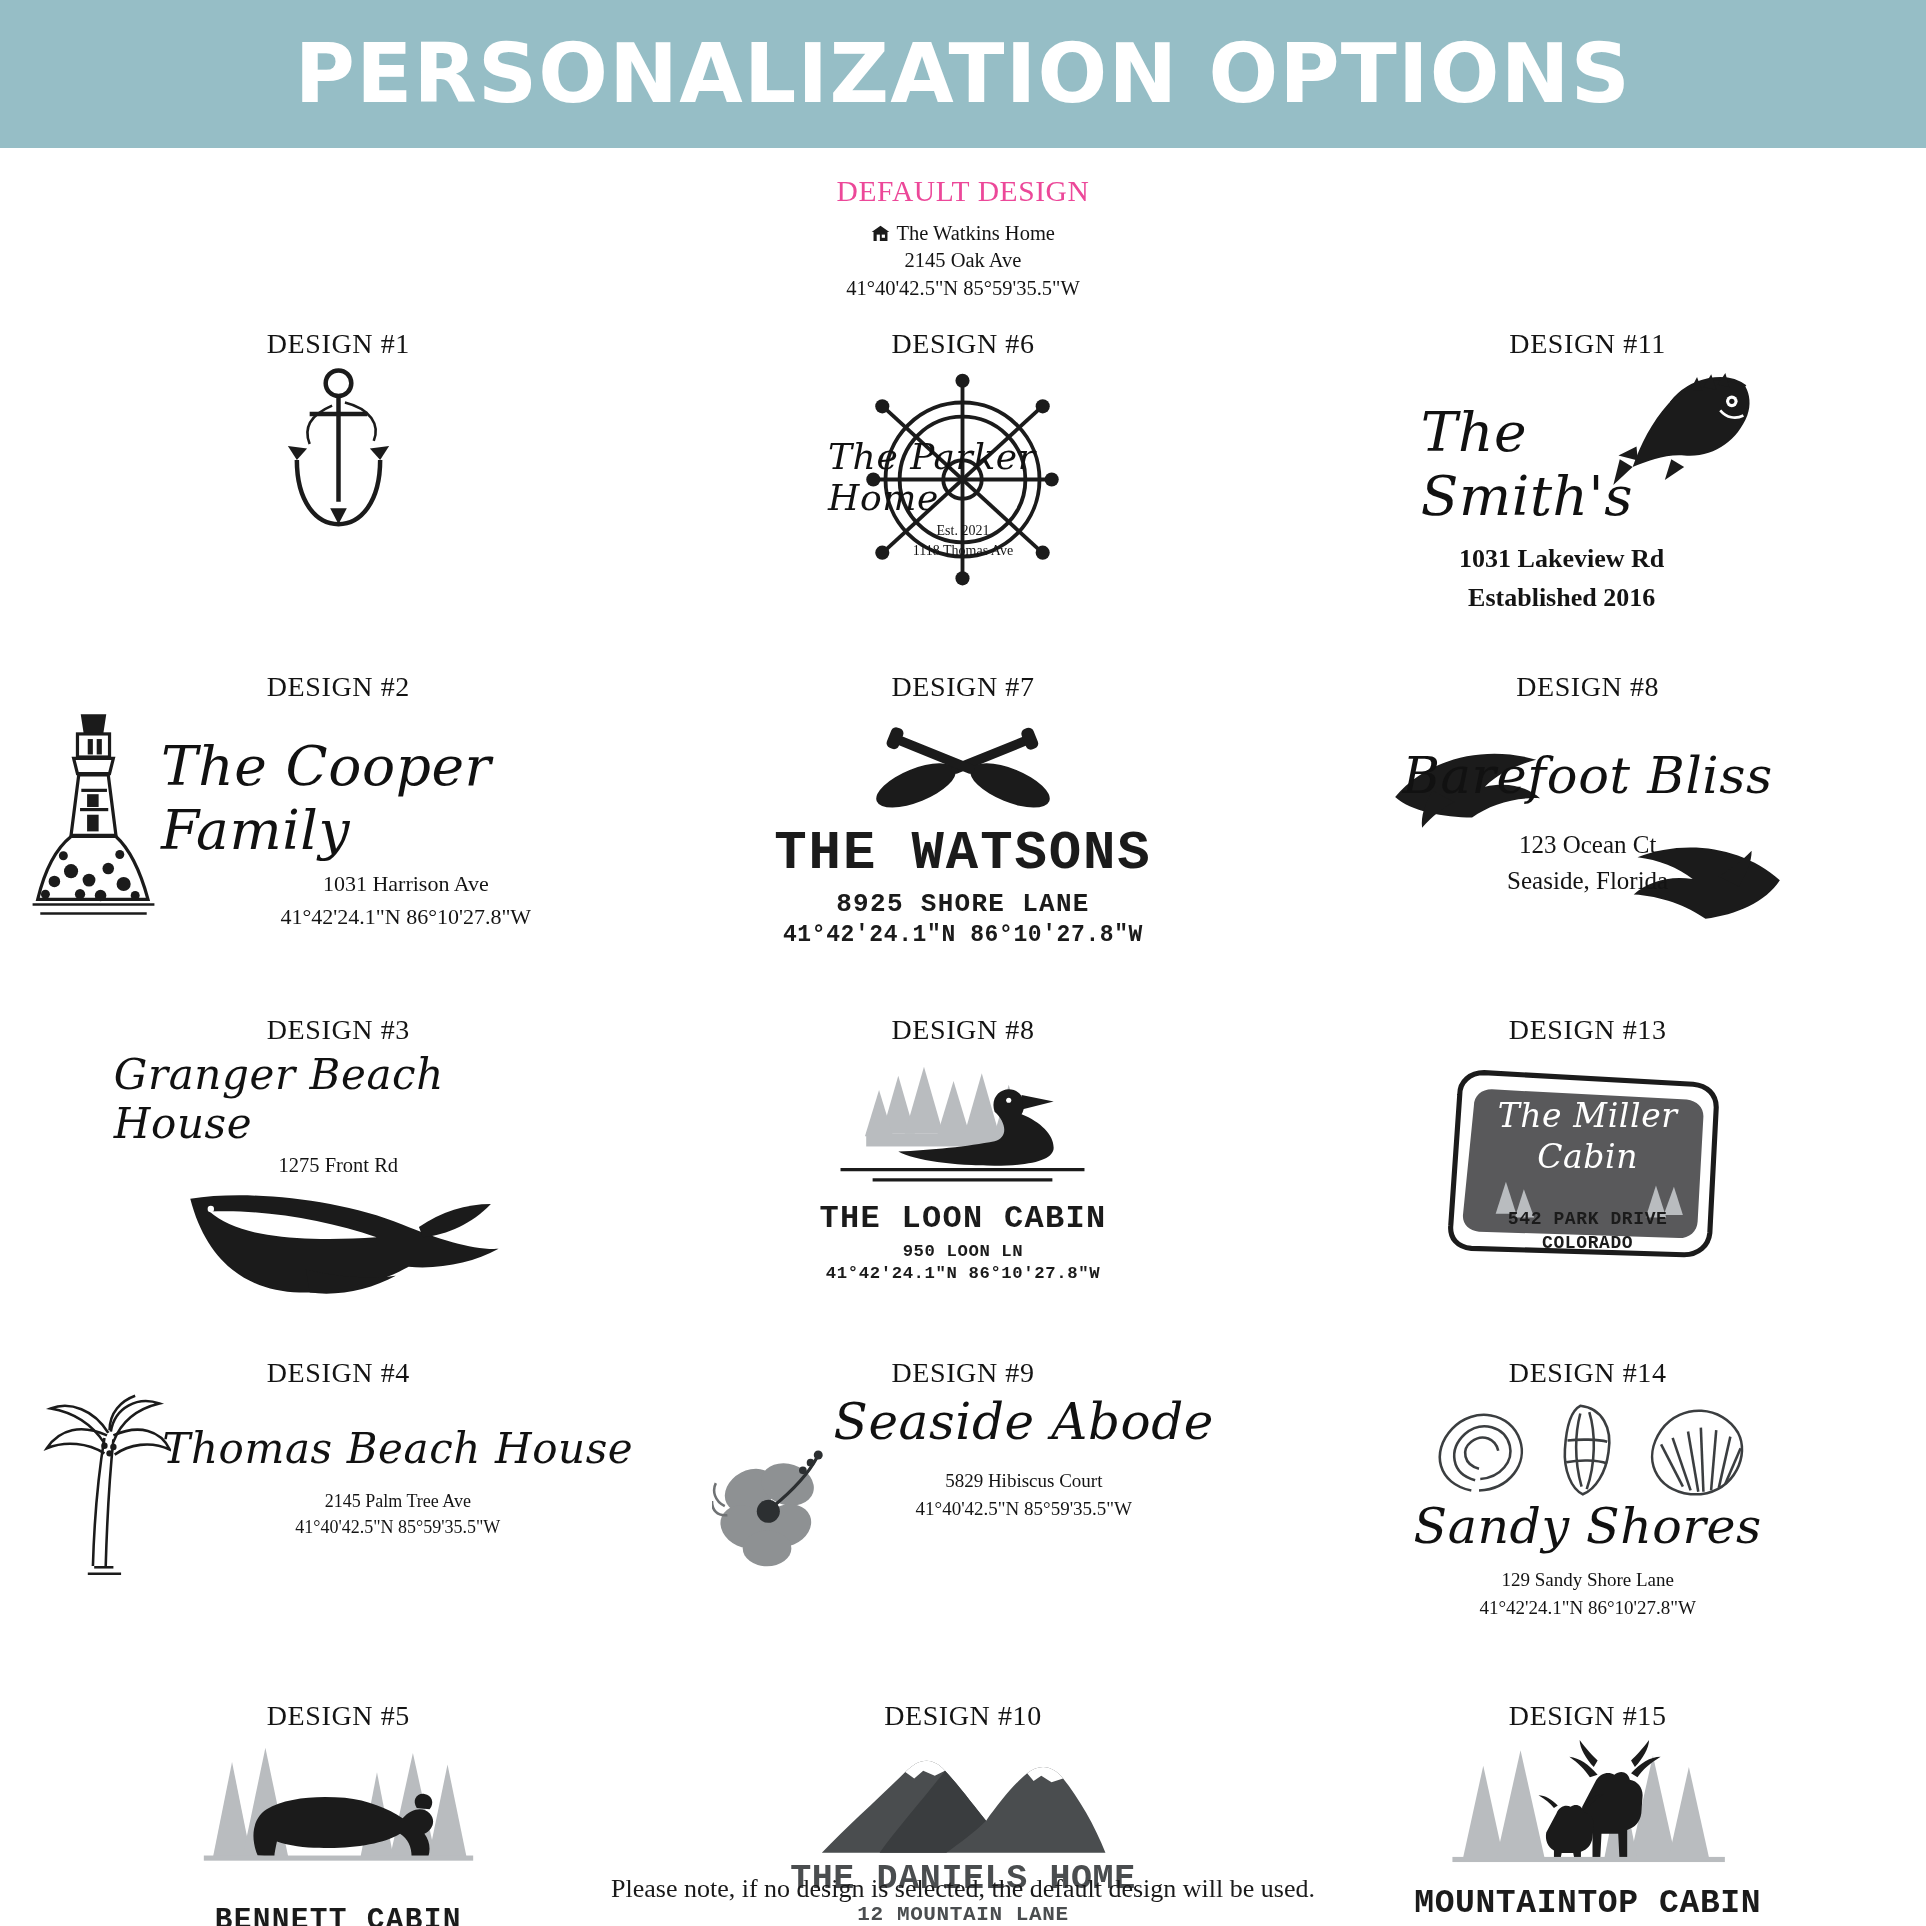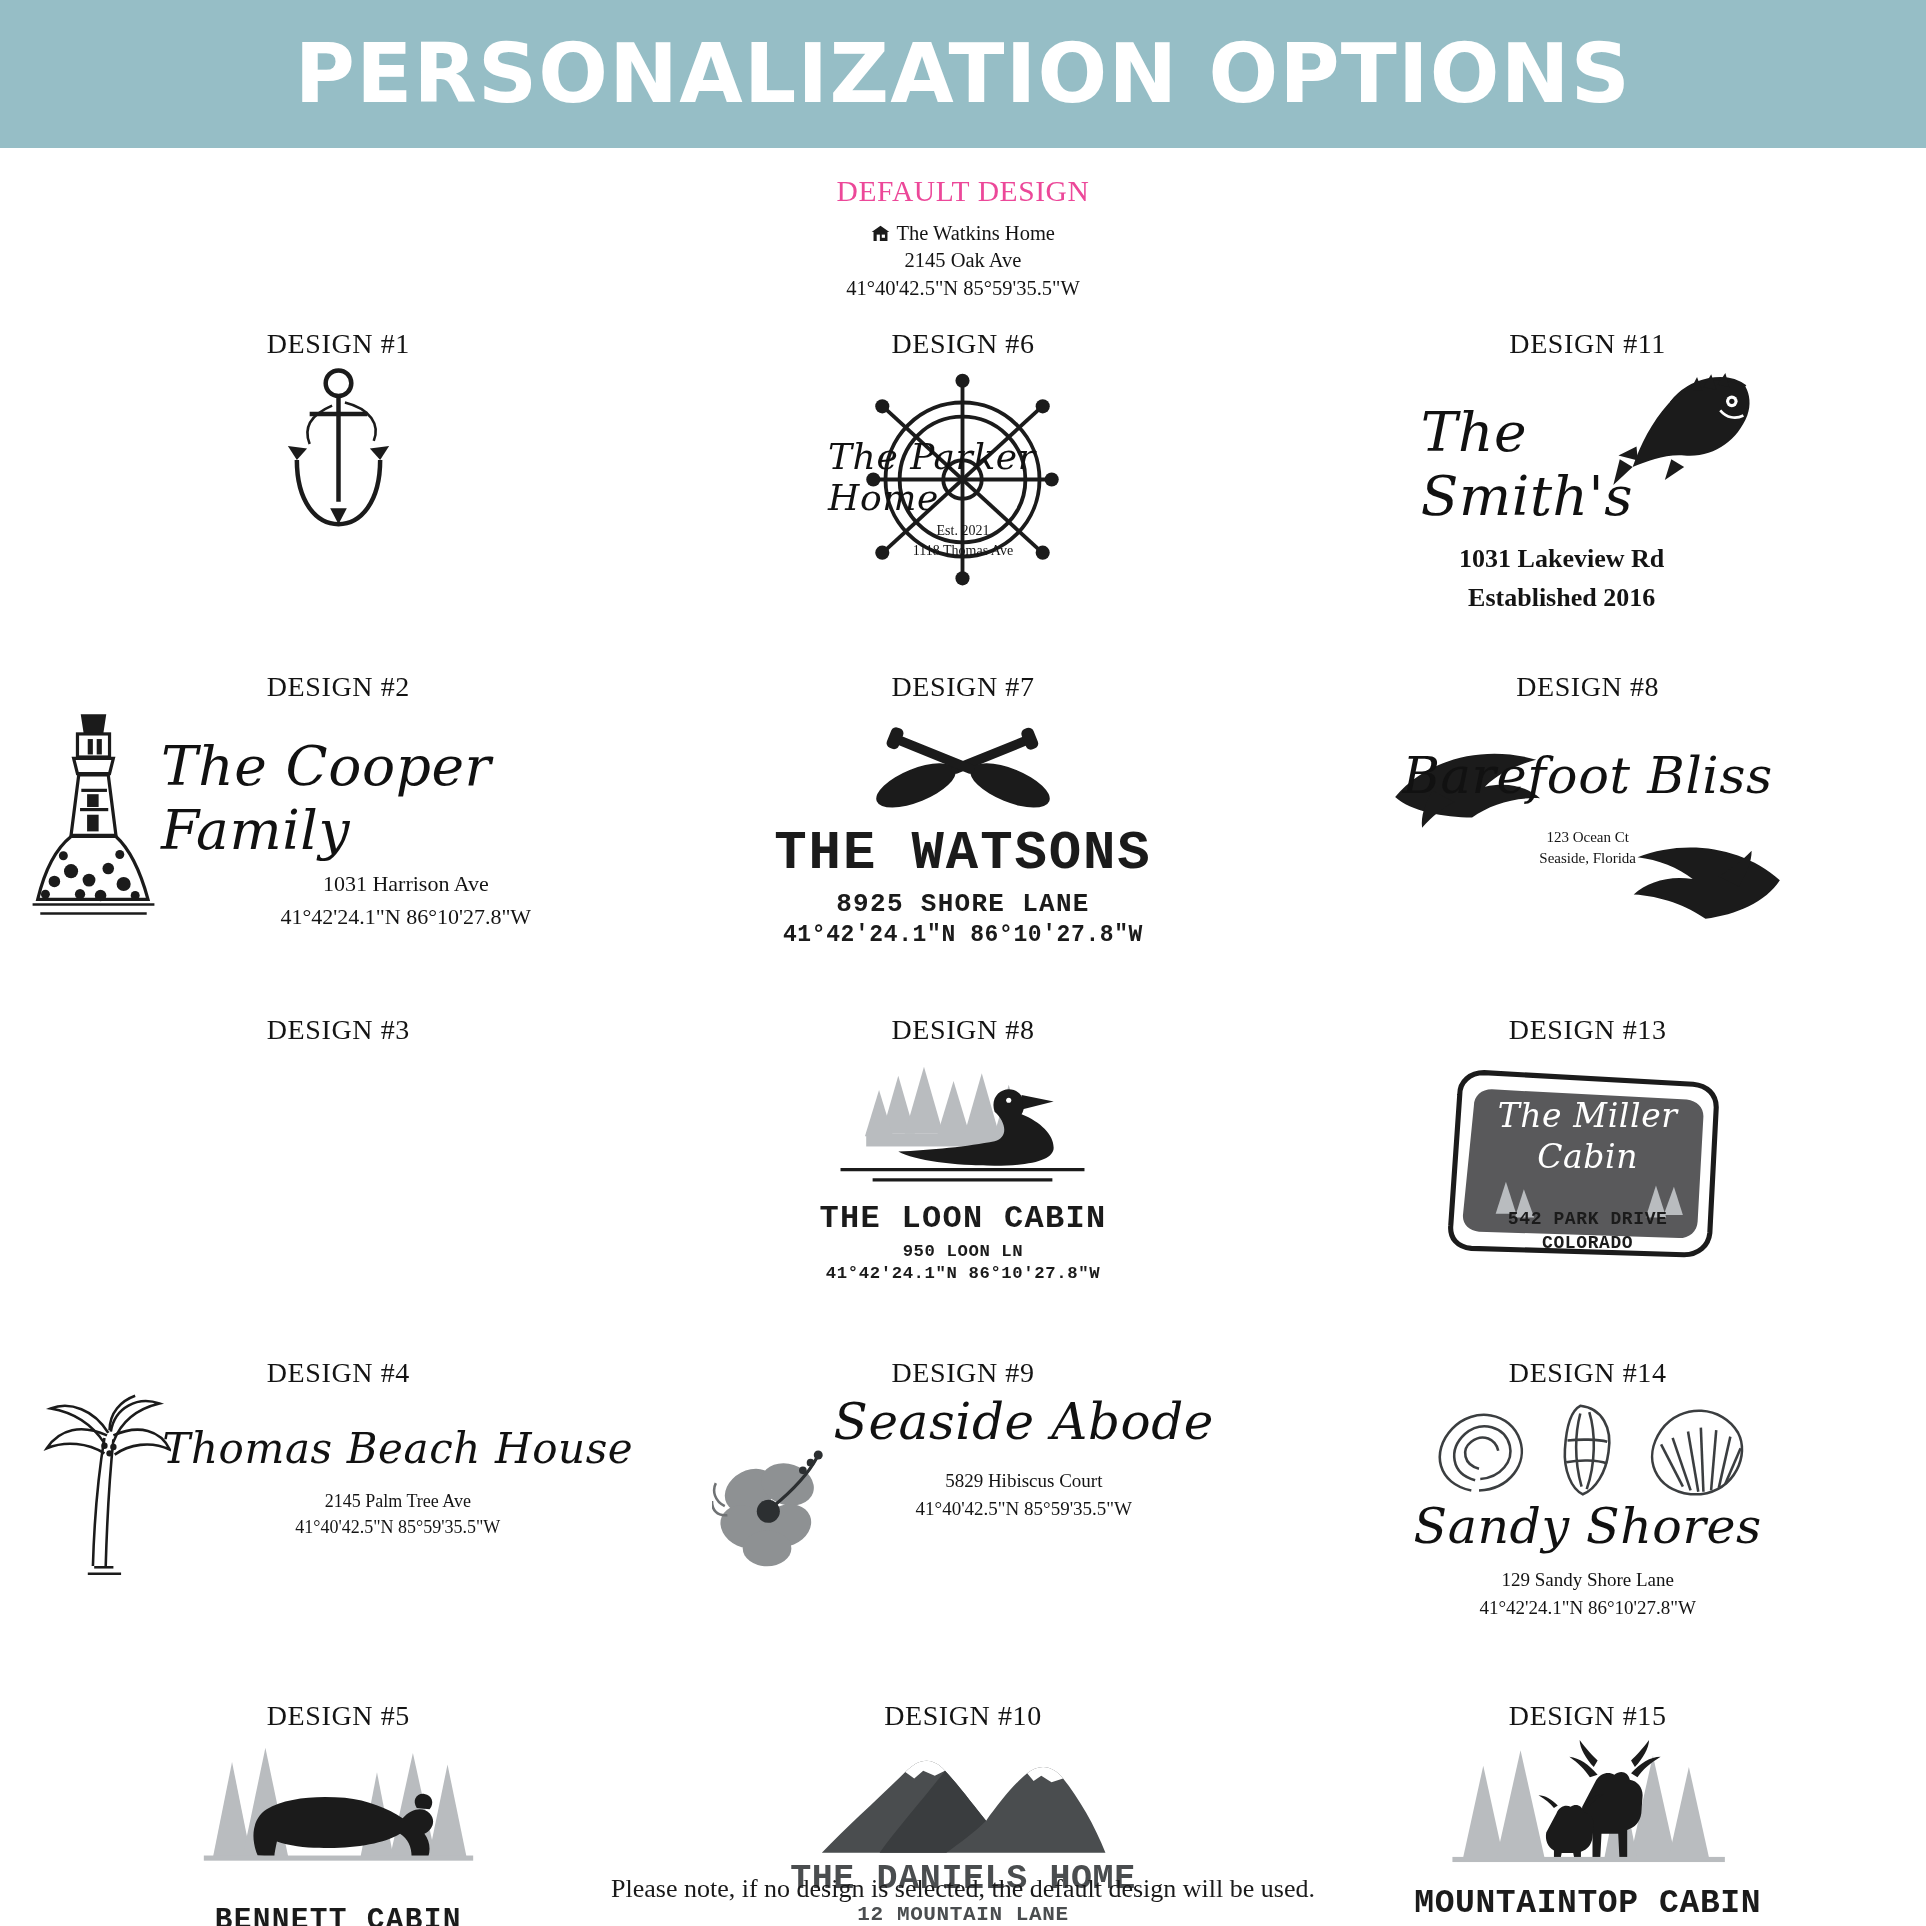--- a/index.html
+++ b/index.html
@@ -158,21 +158,21 @@
   .d9-name { font-size: 50px; }
   .d9-sub { font-size: 19px; line-height:1.45; text-align:center; }
 
   .d10-name { font-size: 35px; letter-spacing: 0.6px; }
   .d10-sub { font-size: 21px; letter-spacing: 0.6px; }
 
   .d11-name { font-size: 55px; }
   .d11-sub { font-size: 26px; line-height: 1.5; text-align:center; font-weight:bold; }
 
   .d12-name { font-size: 51px; }
-  .d12-sub { font-size: 15px; line-height: 1.45; text-align:right; }
+  .d12-sub { font-size: 25px; line-height: 1.45; text-align:right; }
 
   .d13-name { font-size: 33px; line-height: 1.25; color:#fff; text-align:center; }
   .d13-sub { font-size: 18px; letter-spacing: 0.6px; line-height: 1.35; text-align:center; }
 
   .d14-name { font-size: 49px; }
   .d14-sub { font-size: 19px; line-height: 1.45; text-align:center; }
 
   .d15-name { font-size: 33px; letter-spacing: 0.6px; }
 </style>
 </head>
@@ -391,20 +391,35 @@
             <div class="script d12-name">Barefoot Bliss</div>
             <div class="serif-sm d12-sub" style="margin-top:22px;">123 Ocean Ct</div>
             <div class="serif-sm d12-sub">Seaside, Florida</div>
           </div>
         </div>
       </div>
     </div>
 
     <div class="cell">
       <div class="cell-label">DESIGN #3</div>
+      <div class="art">
+        <div class="stack" style="width:449px;">
+          <div class="script d3-name">Granger Beach House</div>
+          <div class="serif-sm d3-sub" style="margin-top:6.4px;">1275 Front Rd</div>
+          <span style="margin-top:-3.9px;">
+            <svg width="334" height="135" viewBox="0 0 520 210">
+              <path d="M30 40 C120 26 260 40 360 80 C420 104 470 120 510 118 C470 140 420 150 370 146 C330 168 270 188 200 186 C120 184 56 140 30 40 Z" fill="#1b1b1b"></path>
+              <path d="M60 60 C140 56 240 72 320 100 C260 104 200 104 150 96 C110 90 80 78 60 60 Z" fill="#ffffff"></path>
+              <path d="M210 150 C250 160 300 166 350 160 C310 182 260 192 216 186 Z" fill="#1b1b1b"></path>
+              <path d="M386 84 C420 60 460 48 498 48 C470 78 430 96 392 100 Z" fill="#1b1b1b"></path>
+              <circle cx="62" cy="56" r="5" fill="#ffffff"></circle>
+            </svg>
+          </span>
+        </div>
+      </div>
     </div>
 
     <div class="cell">
       <div class="cell-label">DESIGN #8</div>
       <div class="art">
         <div class="stack">
           <span>
             <svg width="321" height="148" viewBox="0 0 500 230">
               <g fill="#b9bcbf">
                 <polygon points="150,40 176,130 124,130"></polygon>

